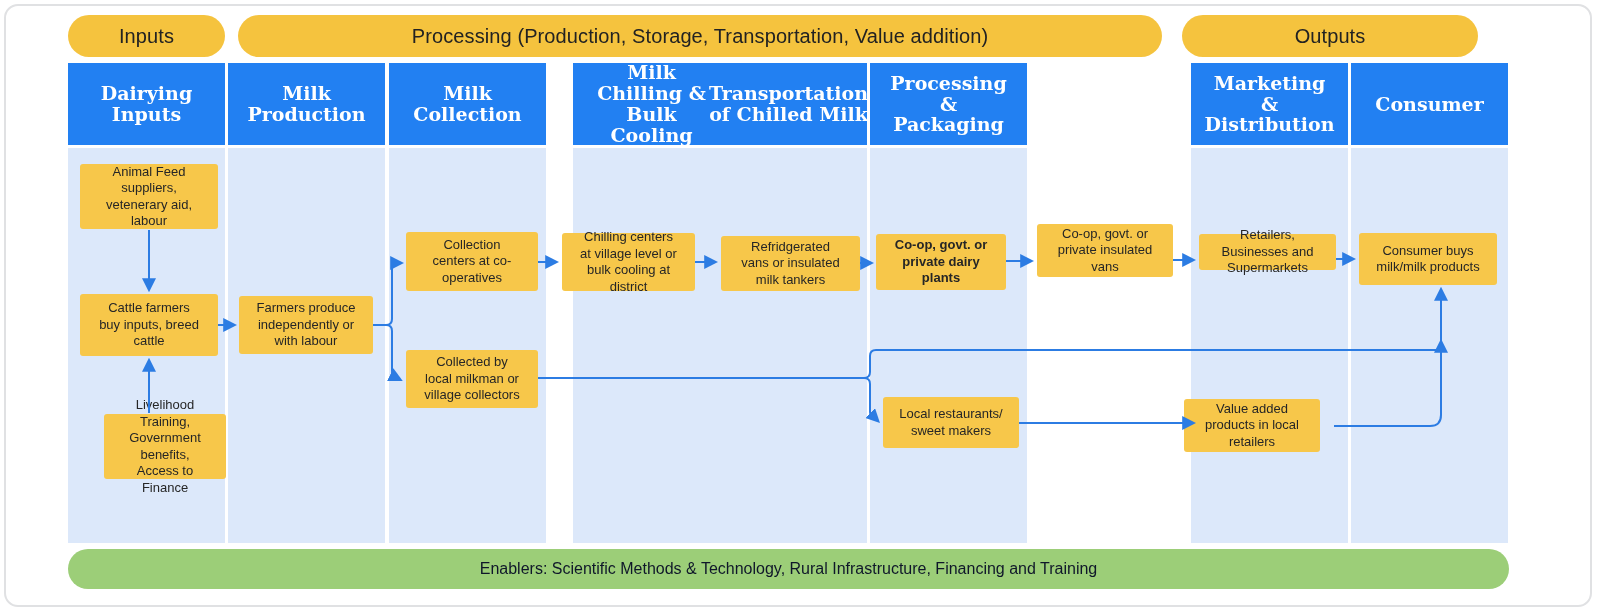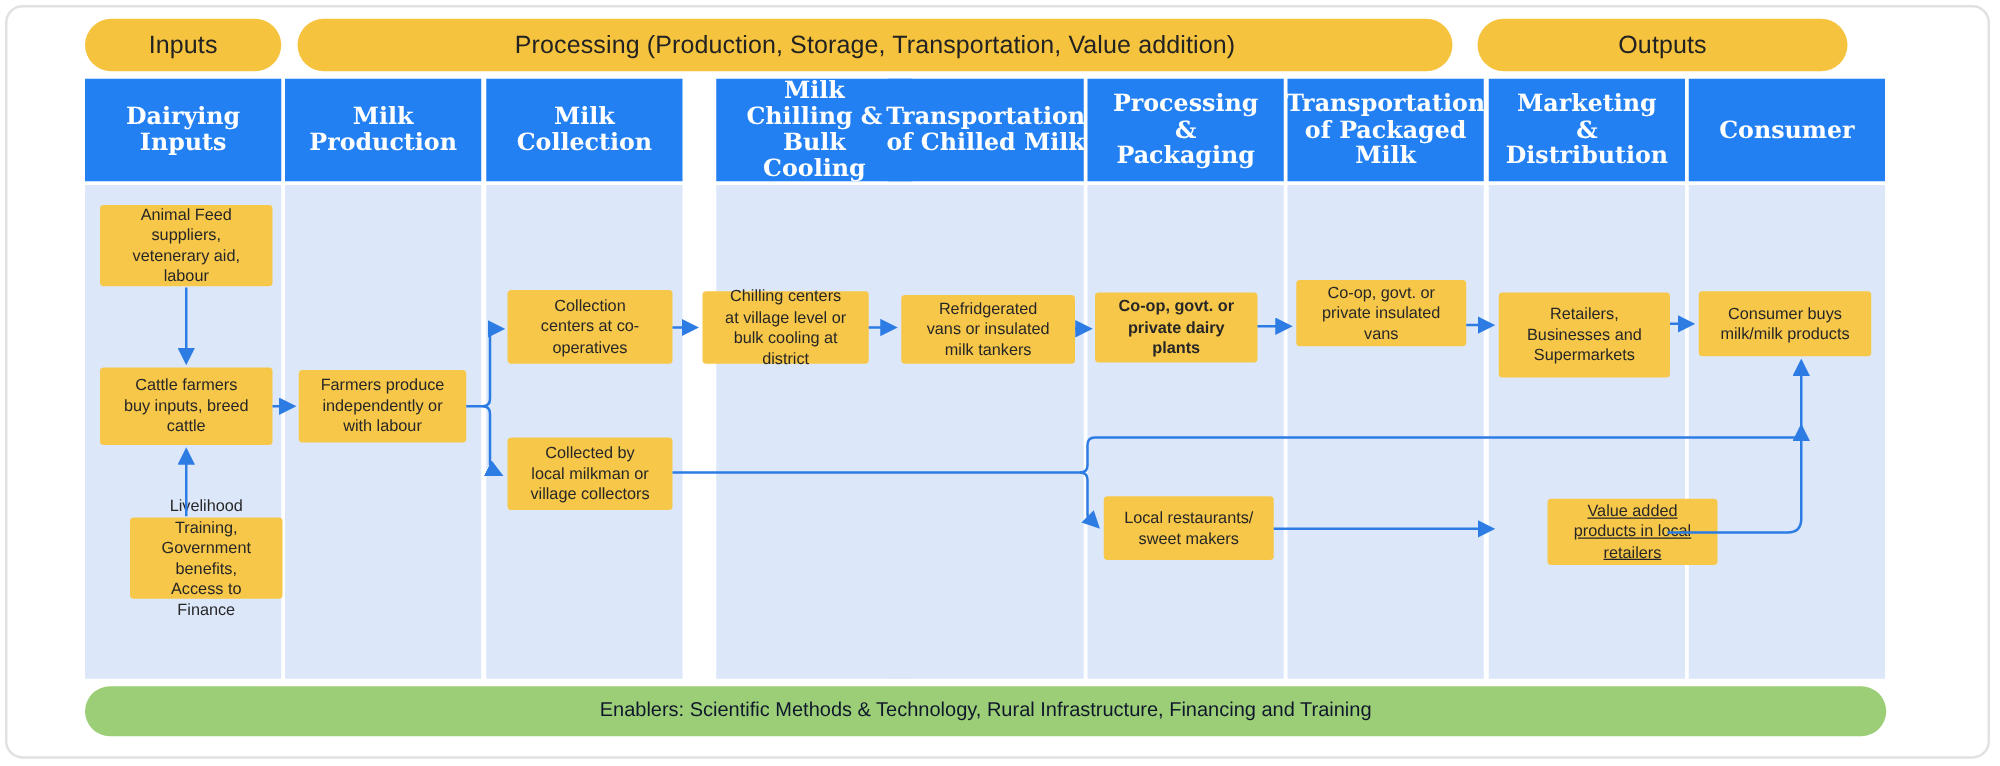--- a/index.html
+++ b/index.html
@@ -79,46 +79,42 @@
     <div class="colbody"></div>
   </div>
   <div class="col" style="left:710px;">
     <div class="colhead">Transportation of Chilled Milk</div>
     <div class="colbody"></div>
   </div>
   <div class="col" style="left:870px;">
     <div class="colhead">Processing &amp; Packaging</div>
     <div class="colbody"></div>
   </div>
-  <div class="col" style="left:1030px;">
-    <div class="colhead">Transportation of Packaged Milk</div>
-    <div class="colbody"></div>
-  </div>
   <div class="col" style="left:1191px;">
     <div class="colhead">Marketing &amp; Distribution</div>
     <div class="colbody"></div>
   </div>
   <div class="col" style="left:1351px;">
     <div class="colhead">Consumer</div>
     <div class="colbody"></div>
   </div>
 
   <div class="fbox" style="left:80px;top:164px;width:138px;height:65px;">Animal Feed suppliers, vetenerary aid, labour</div>
   <div class="fbox" style="left:80px;top:294px;width:138px;height:62px;">Cattle farmers buy inputs, breed cattle</div>
   <div class="fbox" style="left:80px;top:414px;width:122px;height:65px;margin-left:24px;">Livelihood Training, Government benefits, Access to Finance</div>
   <div class="fbox" style="left:239px;top:296px;width:134px;height:58px;">Farmers produce independently or with labour</div>
   <div class="fbox" style="left:406px;top:232px;width:132px;height:59px;">Collection centers at co-operatives</div>
   <div class="fbox" style="left:406px;top:350px;width:132px;height:58px;">Collected by local milkman or village collectors</div>
   <div class="fbox" style="left:562px;top:233px;width:133px;height:58px;">Chilling centers at village level or bulk cooling at district</div>
   <div class="fbox" style="left:721px;top:236px;width:139px;height:55px;">Refridgerated vans or insulated milk tankers</div>
   <div class="fbox" style="left:876px;top:234px;width:130px;height:56px;font-weight:bold;">Co-op, govt. or private dairy plants</div>
   <div class="fbox" style="left:883px;top:397px;width:136px;height:51px;">Local restaurants/ sweet makers</div>
   <div class="fbox" style="left:1037px;top:224px;width:136px;height:53px;">Co-op, govt. or private insulated vans</div>
-  <div class="fbox" style="left:1199px;top:234px;width:137px;height:68px;">Retailers, Businesses and Supermarkets</div>
-  <div class="fbox" style="left:1238px;top:399px;width:136px;height:53px;text-decoration:underline;">Value added products in local retailers</div>
+  <div class="fbox" style="left:1199px;top:234px;width:137px;height:36px;">Retailers, Businesses and Supermarkets</div>
+  <div class="fbox" style="left:1184px;top:399px;width:136px;height:53px;">Value added products in local retailers</div>
   <div class="fbox" style="left:1359px;top:233px;width:138px;height:52px;">Consumer buys milk/milk products</div>
 
   <svg id="wires" width="1600" height="613" viewBox="0 0 1600 613">
     <defs>
       <marker id="arw" viewBox="0 0 10 10" refX="7" refY="5" markerWidth="7" markerHeight="7" orient="auto-start-reverse">
         <path d="M0 0 L10 5 L0 10 z" fill="#2C7CE3"></path>
       </marker>
     </defs>
     <g fill="none" stroke="#2C7CE3" stroke-width="2">
       <path d="M149 230 L149 288" marker-end="url(#arw)"></path>

